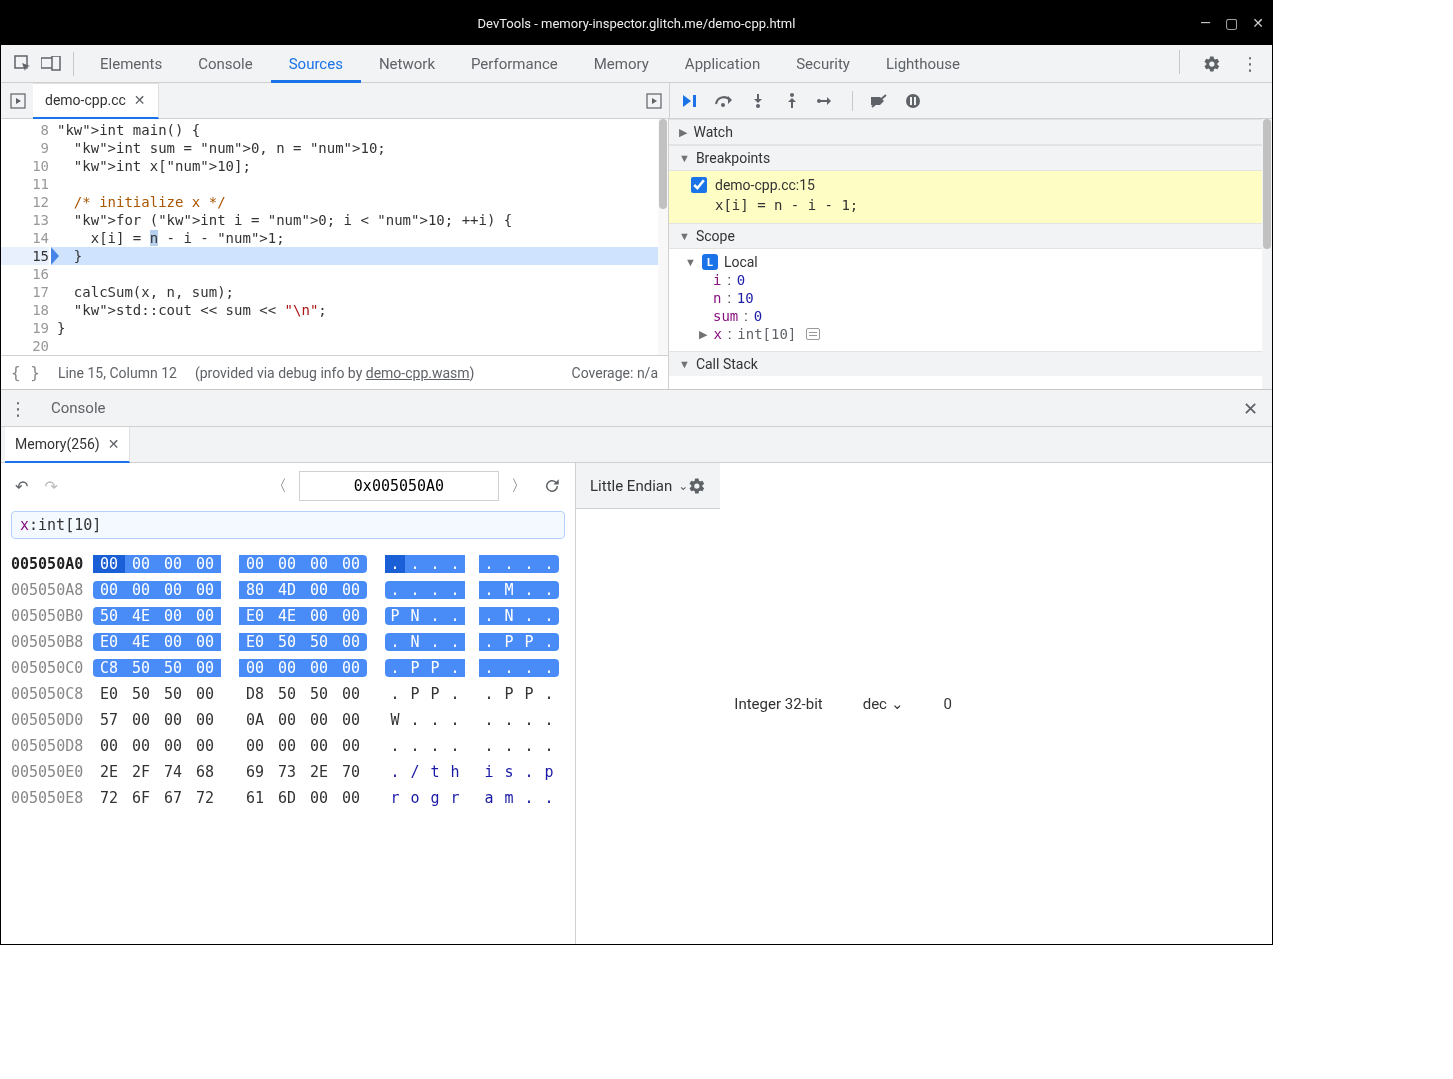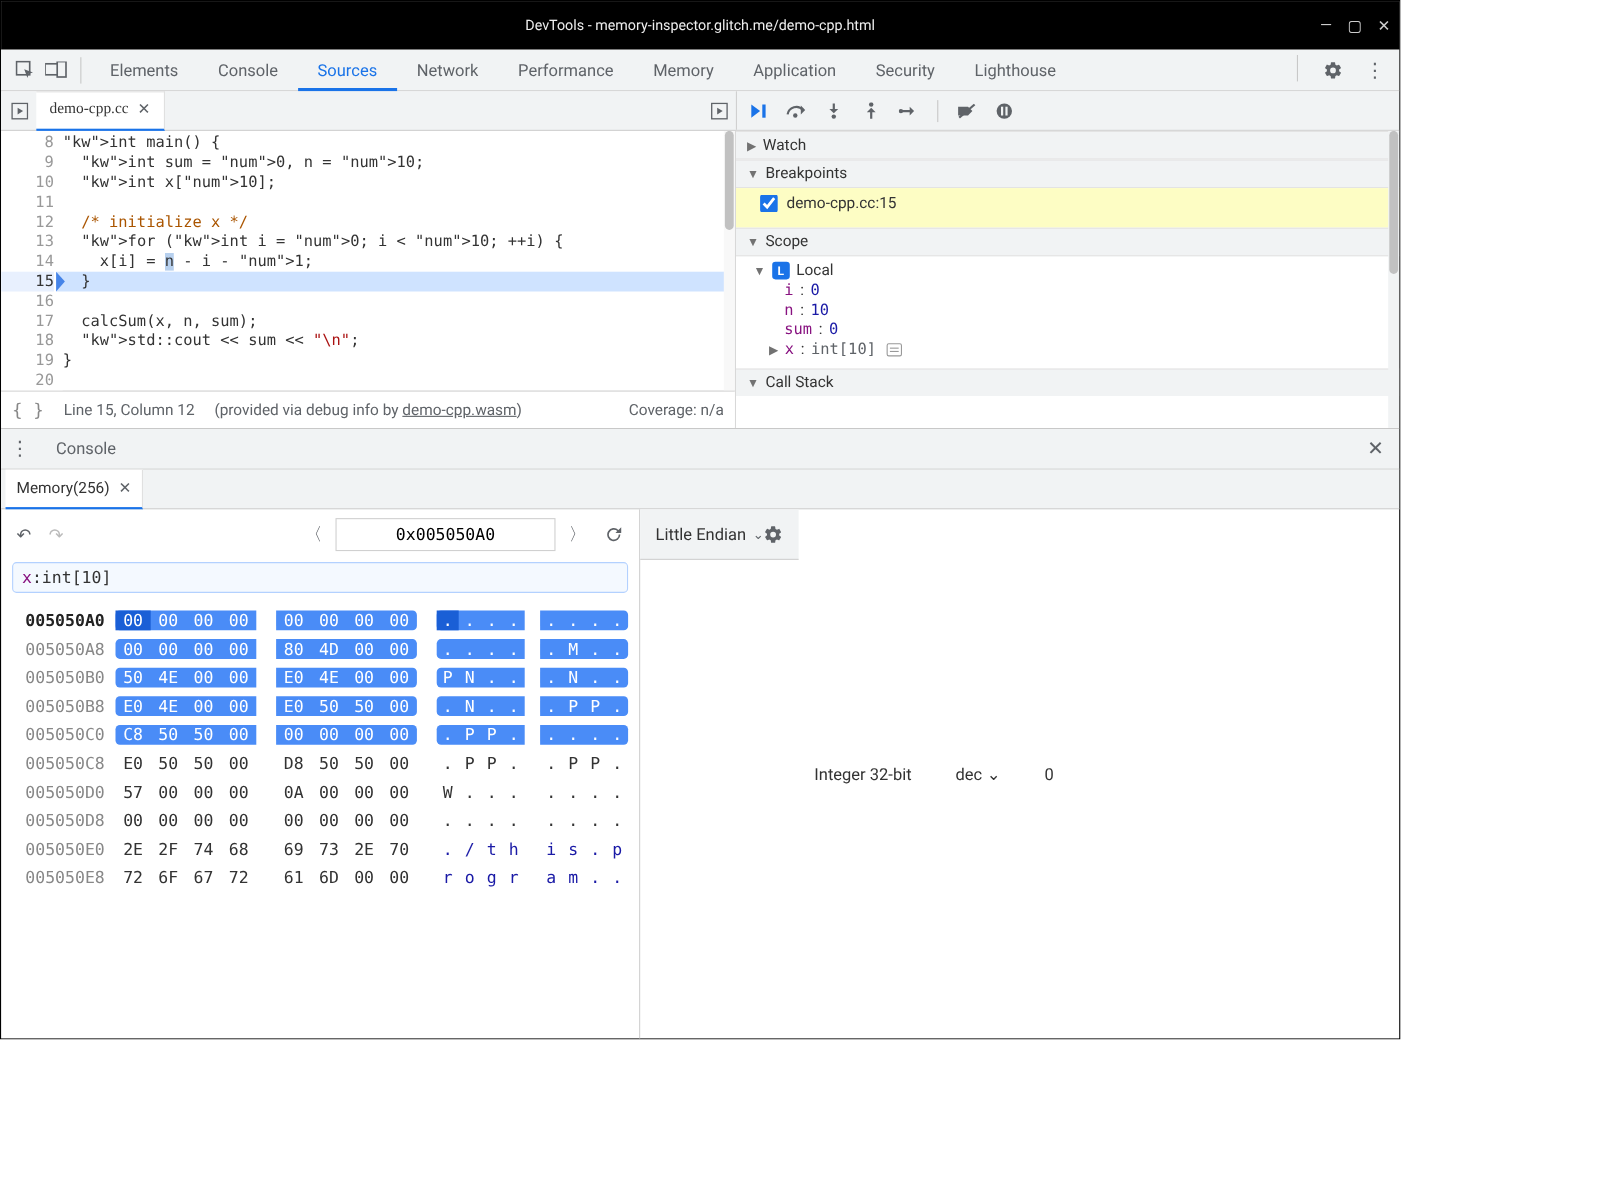--- a/index.html
+++ b/index.html
@@ -8,21 +8,21 @@
 .titlebar { background: #000; color: #eee; height: 44px; display: flex; align-items: center; justify-content: center; position: relative; font-size: 13px; }
 .titlebar .controls { position: absolute; right: 8px; display: flex; gap: 14px; color: #ccc; font-size: 14px; }
 .tabbar { background: #f1f3f4; height: 38px; display: flex; align-items: center; border-bottom: 1px solid #d0d0d0; padding: 0 8px; }
 .tabbar .iconbtn { width: 28px; height: 28px; display: flex; align-items: center; justify-content: center; color: #555; cursor: pointer; }
 .tabbar .vsep { width: 1px; height: 24px; background: #c8c8c8; margin: 0 8px; }
 .tabbar .tab { padding: 0 18px; height: 38px; line-height: 38px; color: #5f6368; font-size: 15px; cursor: pointer; }
 .tabbar .tab.active { color: #1a73e8; border-bottom: 3px solid #1a73e8; height: 38px; }
 .tabbar .right-icons { margin-left: auto; display: flex; gap: 10px; }
 .tabbar .right-icons .iconbtn { color: #5f6368; font-size: 18px; }
 
-.row2 { display: flex; background: #f1f3f4; border-bottom: 1px solid #d0d0d0; height: 36px; align-items: stretch; font-family: Liberation Serif, serif; }
+.row2 { display: flex; background: #f1f3f4; border-bottom: 1px solid #d0d0d0; height: 36px; align-items: stretch; }
 .row2 .left { display: flex; align-items: center; flex: 0 0 668px; }
 .row2 .chip { background: #fff; border-top: 1px solid #e0e0e0; border-right: 1px solid #e0e0e0; height: 36px; display: flex; align-items: center; padding: 0 12px; font-size: 14px; color: #333; border-bottom: 2px solid #1a73e8; }
 .row2 .chip .x { margin-left: 8px; color: #5f6368; cursor: pointer; }
 .row2 .playbtn { width: 30px; display:flex;align-items:center;justify-content:center;color:#5f6368; margin-left: 2px; }
 .row2 .left .spacer { flex: 1; }
 .row2 .left .runend { width: 30px; display:flex;align-items:center;justify-content:center;color:#5f6368; }
 .row2 .rightbar { flex: 1; display: flex; align-items: center; padding: 0 10px; gap: 14px; border-left: 1px solid #d0d0d0; }
 .dbgicon { width: 20px; height: 20px; display:flex;align-items:center;justify-content:center; color:#5f6368; cursor:pointer; }
 .dbgicon.blue { color: #1a73e8; }
 .vsep2 { width: 1px; height: 20px; background: #c8c8c8; margin: 0 2px; }
@@ -76,21 +76,21 @@
 .mem-body { display:flex; flex:1; height: calc(100% - 36px); }
 .mem-left { flex:0 0 575px; border-right:1px solid #d0d0d0; display:flex; flex-direction:column; padding: 8px 10px 10px;}
 .mem-nav { display:flex; align-items:center; gap:8px; margin-bottom:10px;}
 .mem-nav .iconbtn{ color:#5f6368; cursor:pointer; padding:4px; font-size:16px;}
 .mem-nav input { width: 200px; height:30px; text-align:center; font-family: Menlo, Consolas, monospace; font-size:15px; border:1px solid #d0d0d0; }
 .mem-nav .refresh { margin-left:auto; }
 
 .chip2 { display:inline-flex; border:1px solid #b3d1ff; background:#f4f9ff; border-radius:4px; padding:4px 8px; font-family: Menlo, Consolas, monospace; font-size:15px; margin-bottom:12px;}
 .chip2 .cname{ color:#881280;}
 
-.hex-table { font-family: Menlo, Consolas, monospace; font-size:15px;margin-left:12px; }
+.hex-table { font-family: Menlo, Consolas, monospace; font-size:15px; }
 .hex-table .hrow { display:flex; align-items:center; height:26px; gap: 2px;}
 .hex-table .addr { width:80px; color:#888; }
 .hex-table .addr.bold { color:#222; font-weight:bold;}
 .hex-table .group { display:flex; }
 .hex-table .cell { width:32px; text-align:center; }
 .hex-table .asc  { width:20px; text-align:center; color:#333;}
 .hex-table .asc.blue{ color:#1a1aa6;}
 .hex-table .sep  { width:14px;}
 .hex-table .sep2 { width:10px;}
 .hl-blue { background:#4a8cf7; color:#fff; border-radius:0; }
@@ -282,20 +282,21 @@
         </div>
       <div class="section-head">
           <span class="tri">▼</span>
           <span>Breakpoints</span>
         </div>
       <div class="bp-box">
         <div class="row1">
             <input type="checkbox" checked="" style="">
             <span>demo-cpp.cc:15</span>
           </div>
+        <div class="codeline">x[i] = n - i - 1;</div>
       </div>
       <div class="section-head">
           <span class="tri">▼</span>
           <span>Scope</span>
         </div>
       <div class="scope-body">
         <div class="row">
             <span class="tri">▼</span>
             <span class="Lbadge">L</span>
             <span>Local</span>

